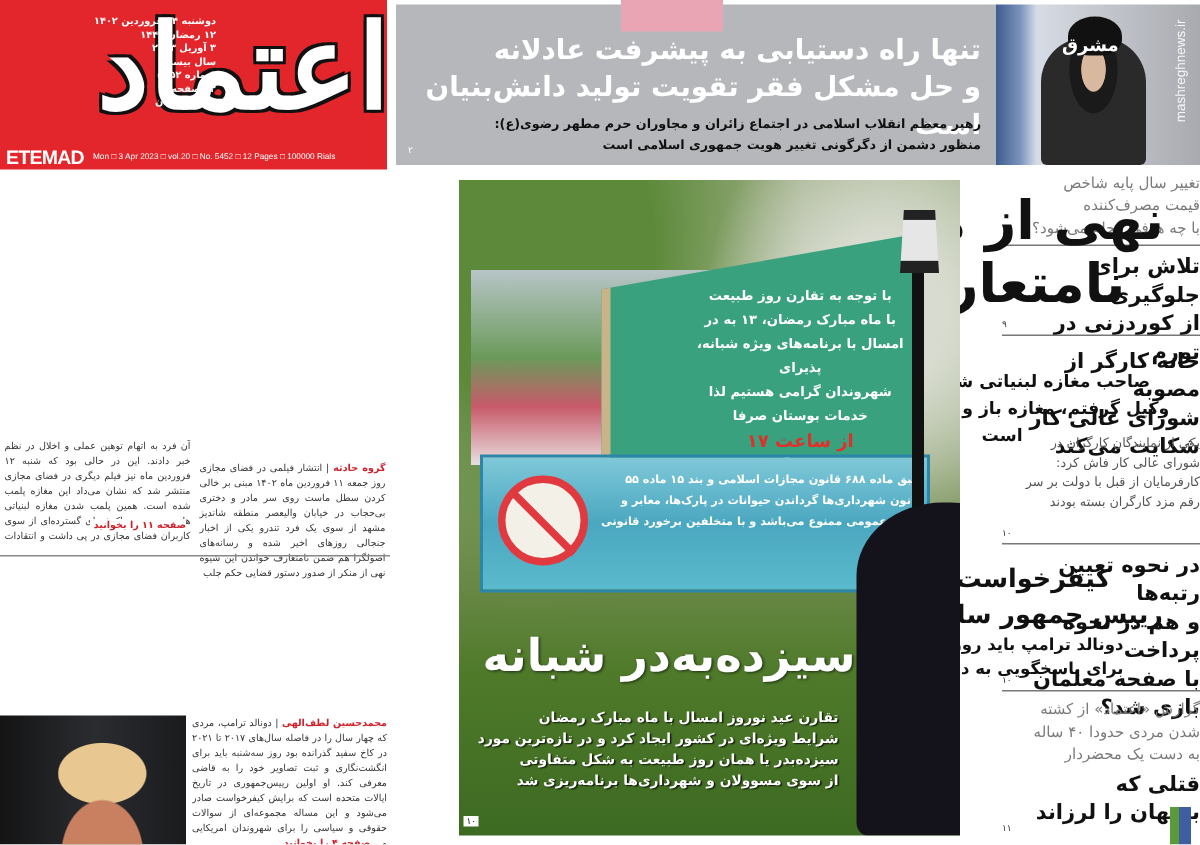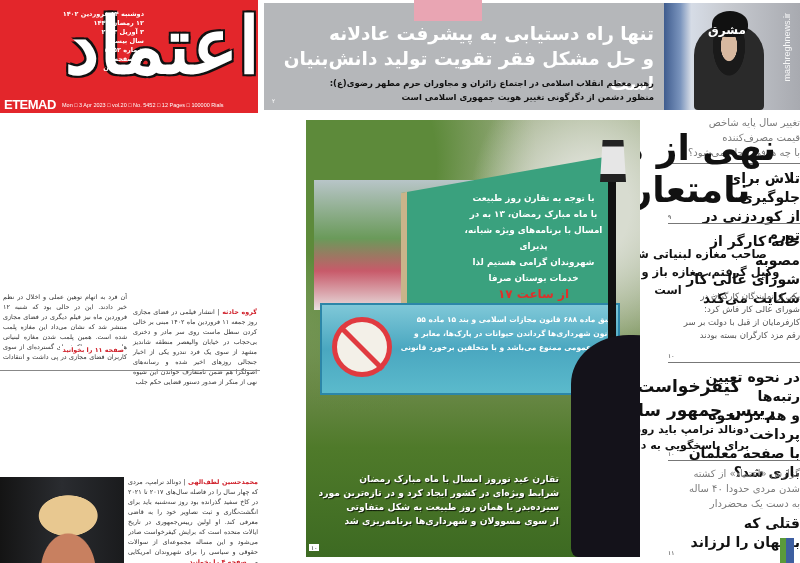--- a/index.html
+++ b/index.html
@@ -206,20 +206,21 @@
     <div class="banner-red">از ساعت ۱۷</div>
     <div>ارائه می‌گردد.</div>
   </div>
   <div class="abs banner-blue">
     <div class="abs nodog"></div>
     <div class="abs blue-text">طبق ماده ۶۸۸ قانون مجازات اسلامی و بند ۱۵ ماده ۵۵ قانون شهرداری‌ها گرداندن حیوانات در پارک‌ها، معابر و اماکن عمومی ممنوع می‌باشد و با متخلفین برخورد قانونی می‌گردد.</div>
   </div>
   <div class="abs lamp-post"></div>
   <div class="abs lamp-head"></div>
   <div class="abs woman"></div>
+  <div class="abs photo-headline">سیزده‌به‌در شبانه</div>
   <div class="abs photo-desc">
     <div>تقارن عید نوروز امسال با ماه مبارک رمضان</div>
     <div>شرایط ویژه‌ای در کشور ایجاد کرد و در تازه‌ترین مورد</div>
     <div>سیزده‌بدر یا همان روز طبیعت به شکل متفاوتی</div>
     <div>از سوی مسوولان و شهرداری‌ها برنامه‌ریزی شد</div>
   </div>
   <div class="abs photo-page">۱۰</div>
 </div>
 
 </body></html>

